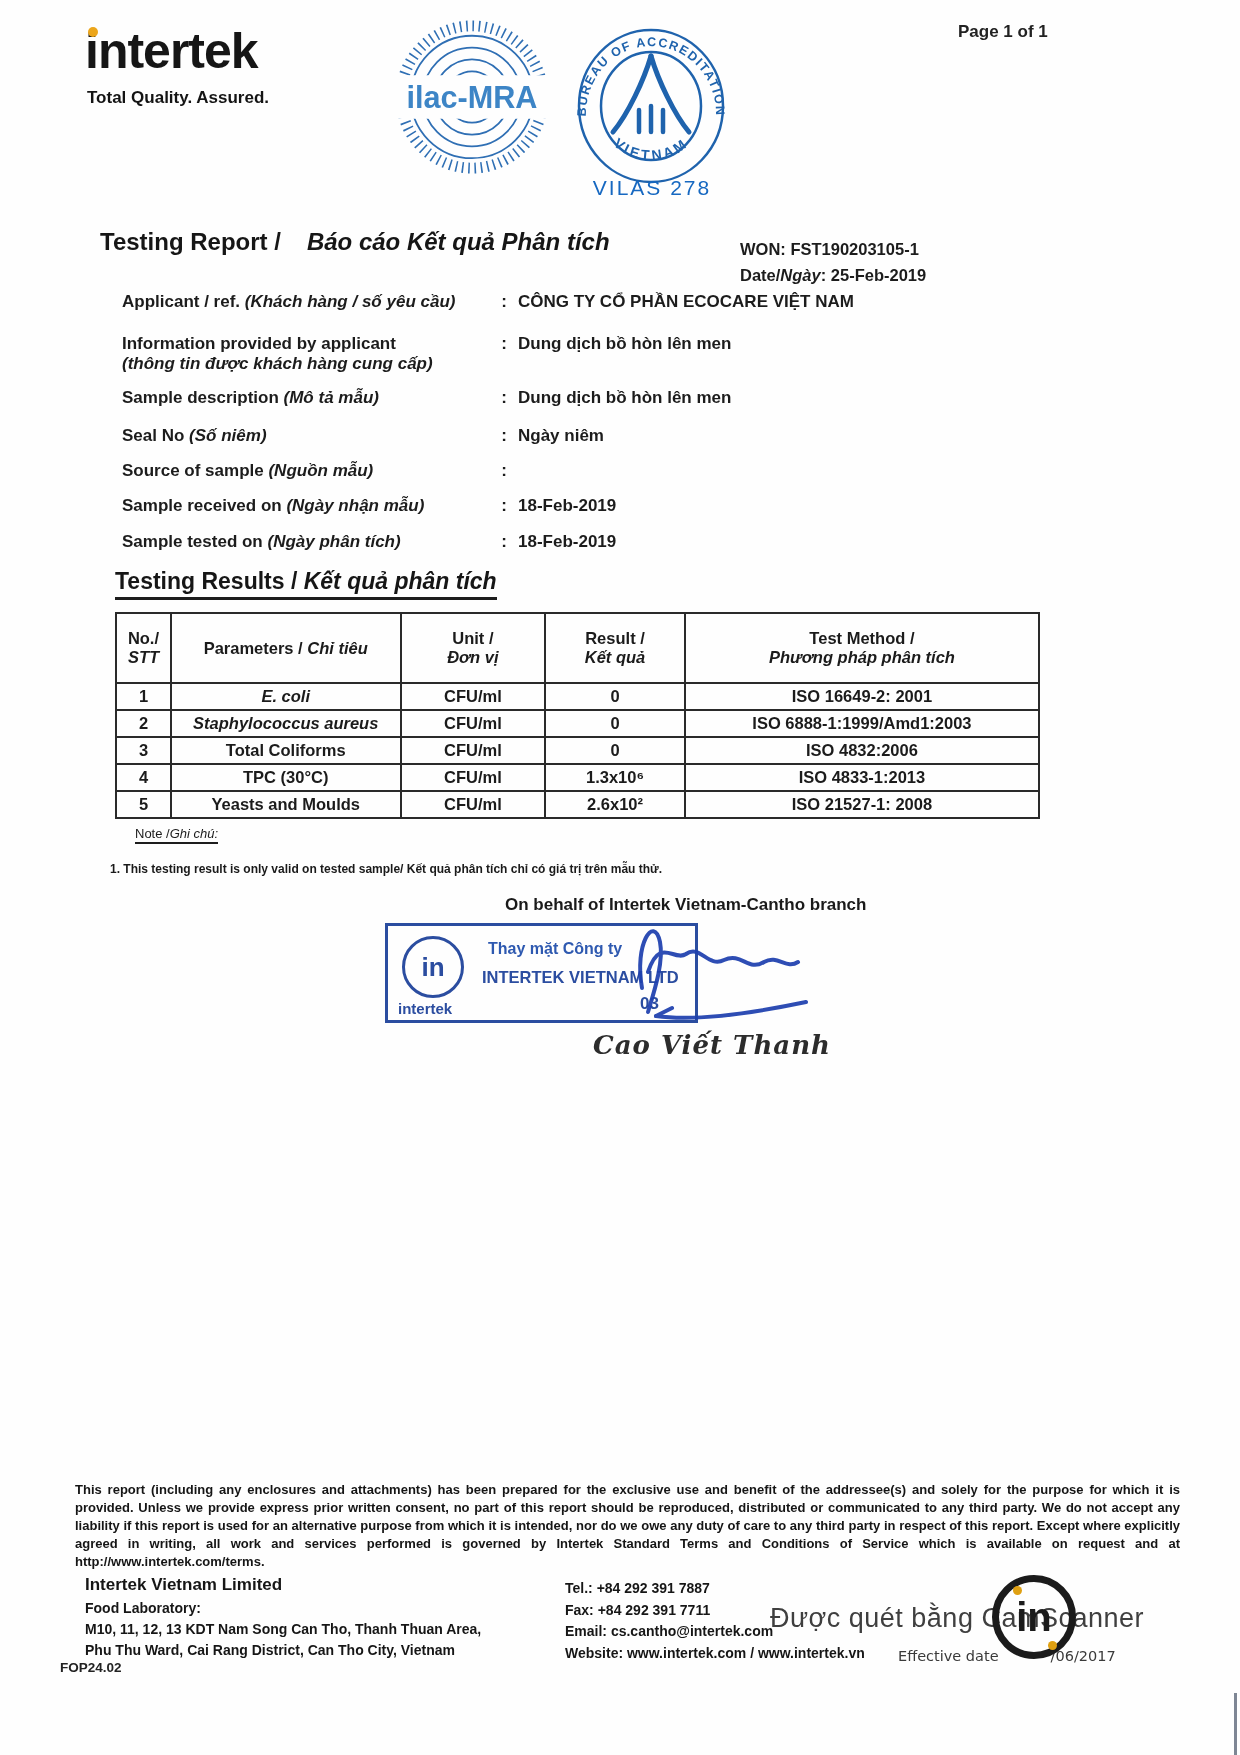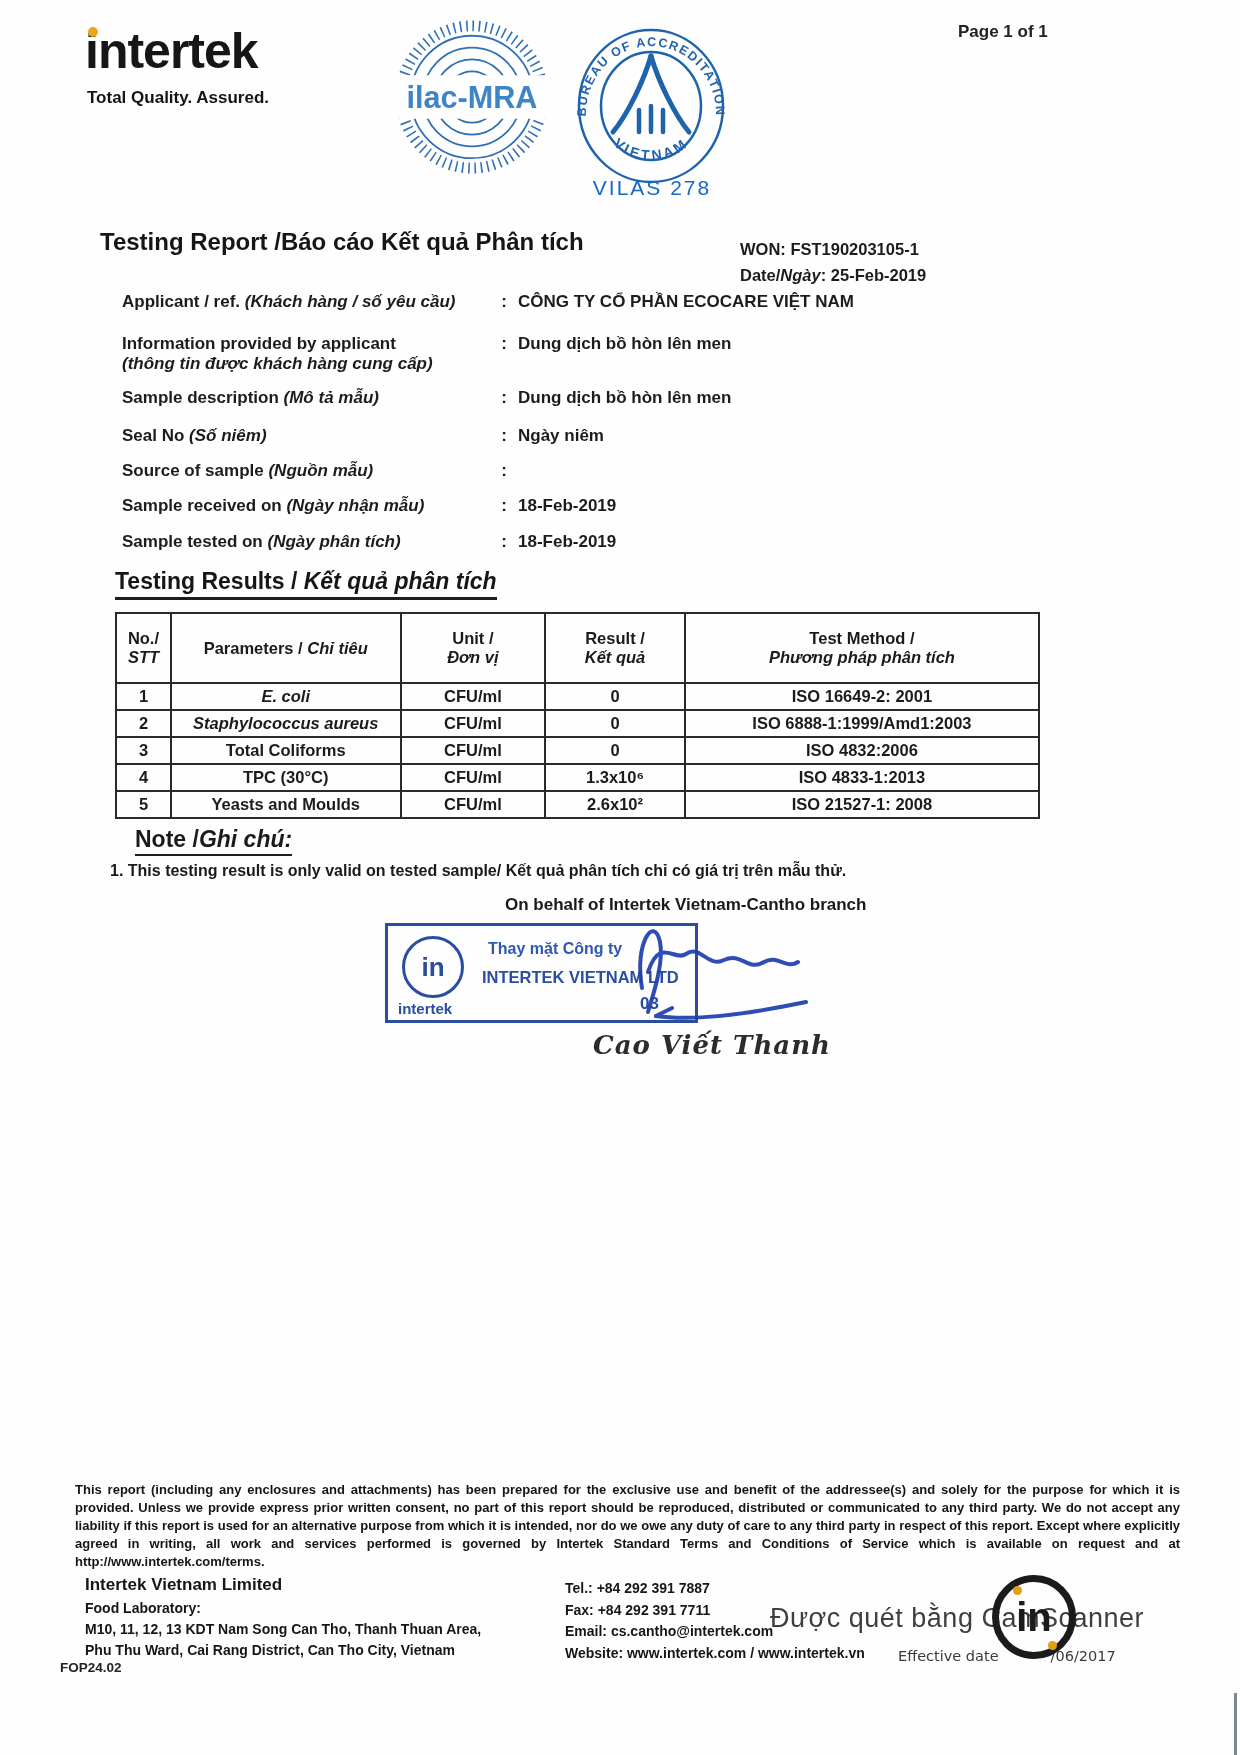--- a/index.html
+++ b/index.html
@@ -16,21 +16,21 @@
   .logo-dot{position:absolute;width:10px;height:10px;border-radius:50%;background:#eca61b;left:3px;top:1px;}
   .logo-tag{font-size:17px;font-weight:700;color:#141414;margin-top:12px;margin-left:2px;}
   .page-label{left:958px;top:22px;font-size:17px;font-weight:600;color:#222;}
 
   .ilac-seal{left:388px;top:16px;}
   .bureau-seal{left:566px;top:22px;}
   .vilas{left:572px;top:176px;width:160px;text-align:center;font-size:21px;font-weight:400;color:#1668c1;letter-spacing:2px;}
 
   
   .title-row{left:100px;top:228px;font-size:24px;font-weight:700;color:#161616;}
-  .title-vi{}
+  .title-vi{font-style:italic;margin-left:26px;}
   .meta{left:740px;top:236px;font-size:16.5px;font-weight:600;line-height:1.6;color:#1c1c1c;}
   .meta .it{font-style:italic;}
 
   
   .info{left:122px;top:292px;width:940px;font-size:17px;font-weight:600;color:#1c1c1c;}
   .irow{position:absolute;left:0;width:100%;display:flex;}
   .irow .lbl{width:368px;flex:none;}
   .irow .lbl-it{font-style:italic;}
   .irow .col{width:28px;flex:none;text-align:center;}
   .irow .val{flex:1;}
@@ -54,24 +54,24 @@
     border:2px solid #2a2a2a;font-size:16.5px;font-weight:600;color:#1b1b1b;
     text-align:center;padding:1px 4px;
   }
   table.results thead th{height:66px;font-weight:700;}
   table.results thead .it{font-style:italic;font-weight:700;}
   table.results tbody tr{height:27px;}
   td.param{text-align:left;padding-left:14px;}
   td.param.italic{font-style:italic;}
 
   
-  .note-head{left:135px;top:826px;font-size:23px;font-weight:700;}
+  .note-head{left:135px;top:826px;font-size:13px;font-weight:400;}
   .note-head .inner{display:inline-block;border-bottom:2.5px solid #1d1d1d;padding-bottom:1px;}
   .note-head .vi{font-style:italic;}
-  .note-body{left:110px;top:862px;width:980px;font-size:16px;font-weight:600;color:#1a1a1a;}
+  .note-body{left:110px;top:862px;width:980px;font-size:12px;font-weight:600;color:#1a1a1a;}
 
   
   .behalf{left:505px;top:895px;font-size:17px;font-weight:600;color:#1a1a1a;}
   .stamp{left:385px;top:923px;width:313px;height:100px;border:3px solid #2b4da0;box-sizing:border-box;background:rgba(255,255,255,0);}
   .stamp-circle{position:absolute;left:14px;top:10px;width:56px;height:56px;border:3.5px solid #2b4da0;border-radius:50%;
     display:flex;align-items:center;justify-content:center;font-size:26px;font-weight:700;color:#2b4da0;}
   .stamp-word{position:absolute;left:10px;bottom:3px;font-size:15px;font-weight:700;color:#2b4da0;}
   .stamp-l1{position:absolute;left:100px;top:14px;font-size:16px;font-weight:600;color:#2e59b0;}
   .stamp-l2{position:absolute;left:94px;top:42px;font-size:16.5px;font-weight:700;color:#2b4da0;}
   .stamp-num{position:absolute;left:252px;top:68px;font-size:17px;font-weight:700;color:#2b4da0;}

